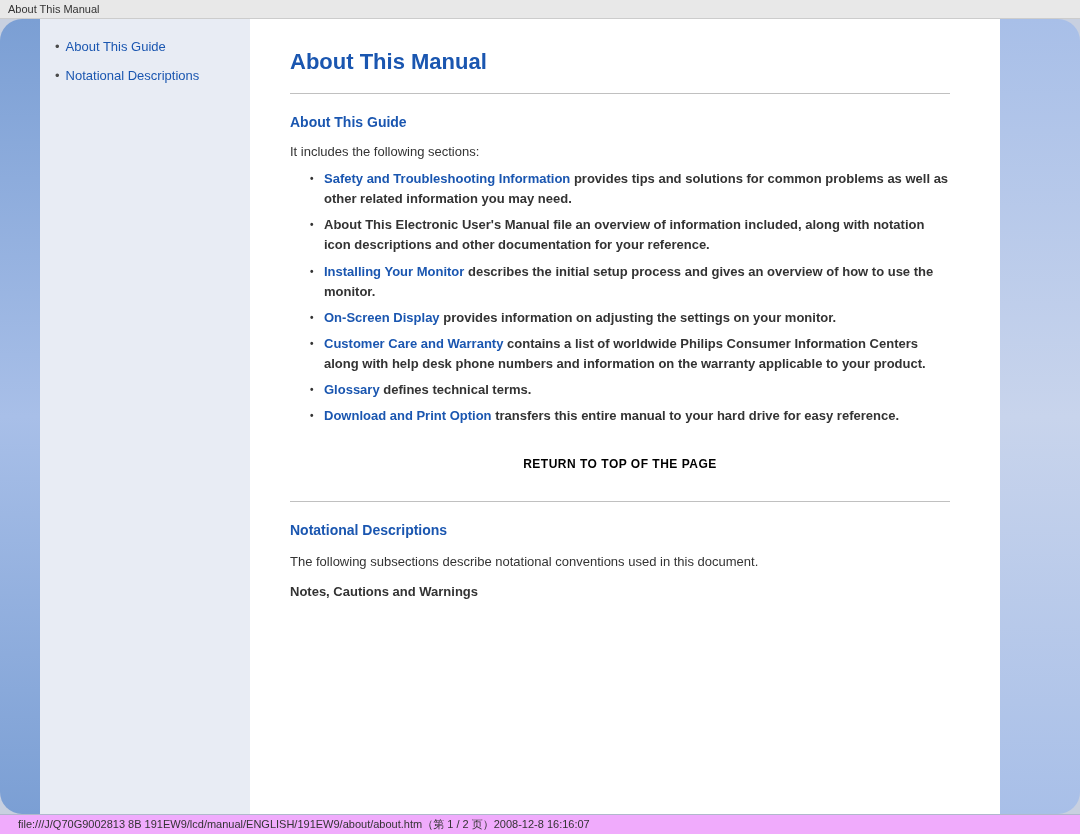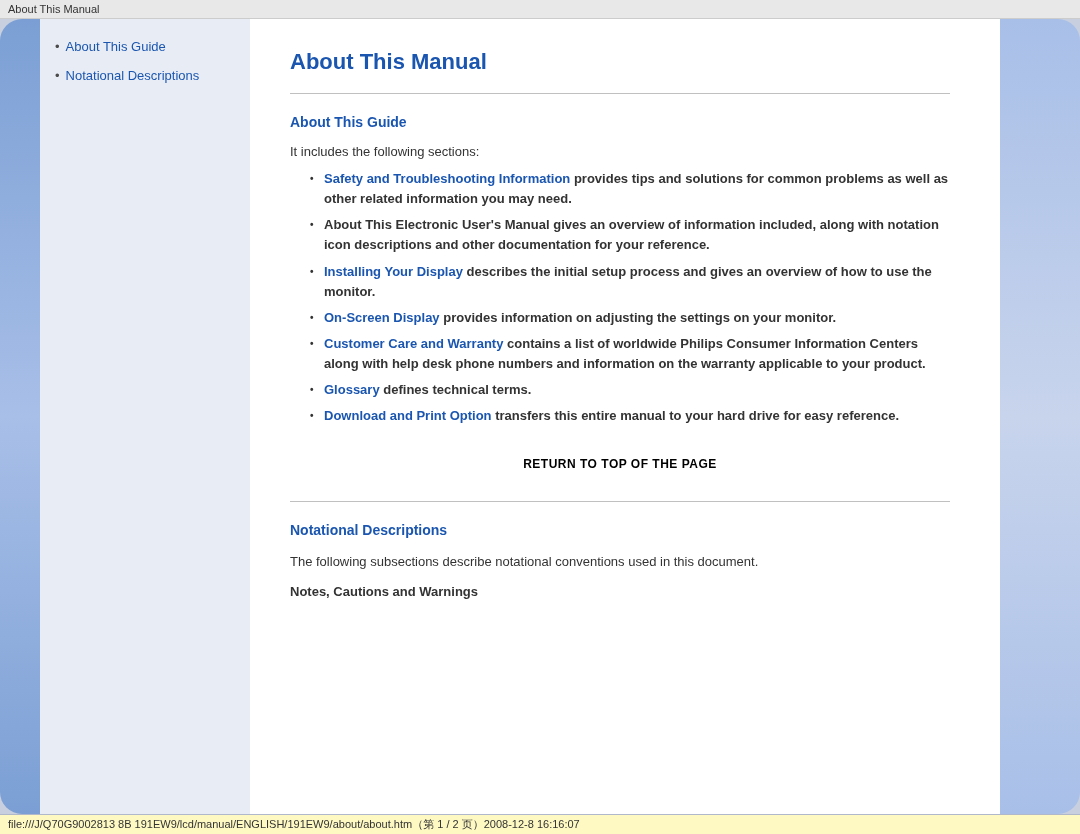--- a/index.html
+++ b/index.html
@@ -175,23 +175,23 @@
       margin-bottom: 8px;
     }
 
     .right-accent {
       width: 80px;
       background: linear-gradient(to bottom, #a8bfe8 0%, #c8d4ec 50%, #a8bfe8 100%);
       flex-shrink: 0;
     }
 
     .status-bar {
-      background-color: #fef9c3;
+      background-color: #f0abfc;
       border-top: 1px solid #b0b8cc;
-      padding: 2px 8px;
+      padding: 2px 18px;
       font-size: 11px;
       color: #333;
       flex-shrink: 0;
     }
   </style>
 </head>
 <body>
 
 <div class="title-bar">
   <span>About This Manual</span>
@@ -219,24 +219,24 @@
       <h2 class="section-heading" id="about-guide">About This Guide</h2>
 
 
       <p class="includes-text">It includes the following sections:</p>
 
       <ul class="bullet-list">
         <li>
           <a class="link" href="#">Safety and Troubleshooting Information</a><span> provides tips and solutions for common problems as well as other related information you may need.</span>
         </li>
         <li>
-          <span>About This Electronic User's Manual gives an overview of information included, along with notation icon descriptions and other documentation for your reference.</span>
-        </li>
-        <li>
-          <a class="link" href="#">Installing Your Display</a><span> describes the initial setup process and gives an overview of how to use the monitor.</span>
+          <span>About This Electronic User's Manual file an overview of information included, along with notation icon descriptions and other documentation for your reference.</span>
+        </li>
+        <li>
+          <a class="link" href="#">Installing Your Monitor</a><span> describes the initial setup process and gives an overview of how to use the monitor.</span>
         </li>
         <li>
           <a class="link" href="#">On-Screen Display</a><span> provides information on adjusting the settings on your monitor.</span>
         </li>
         <li>
           <a class="link" href="#">Customer Care and Warranty</a><span> contains a list of worldwide Philips Consumer Information Centers along with help desk phone numbers and information on the warranty applicable to your product.</span>
         </li>
         <li>
           <a class="link" href="#">Glossary</a><span> defines technical terms.</span>
         </li>

